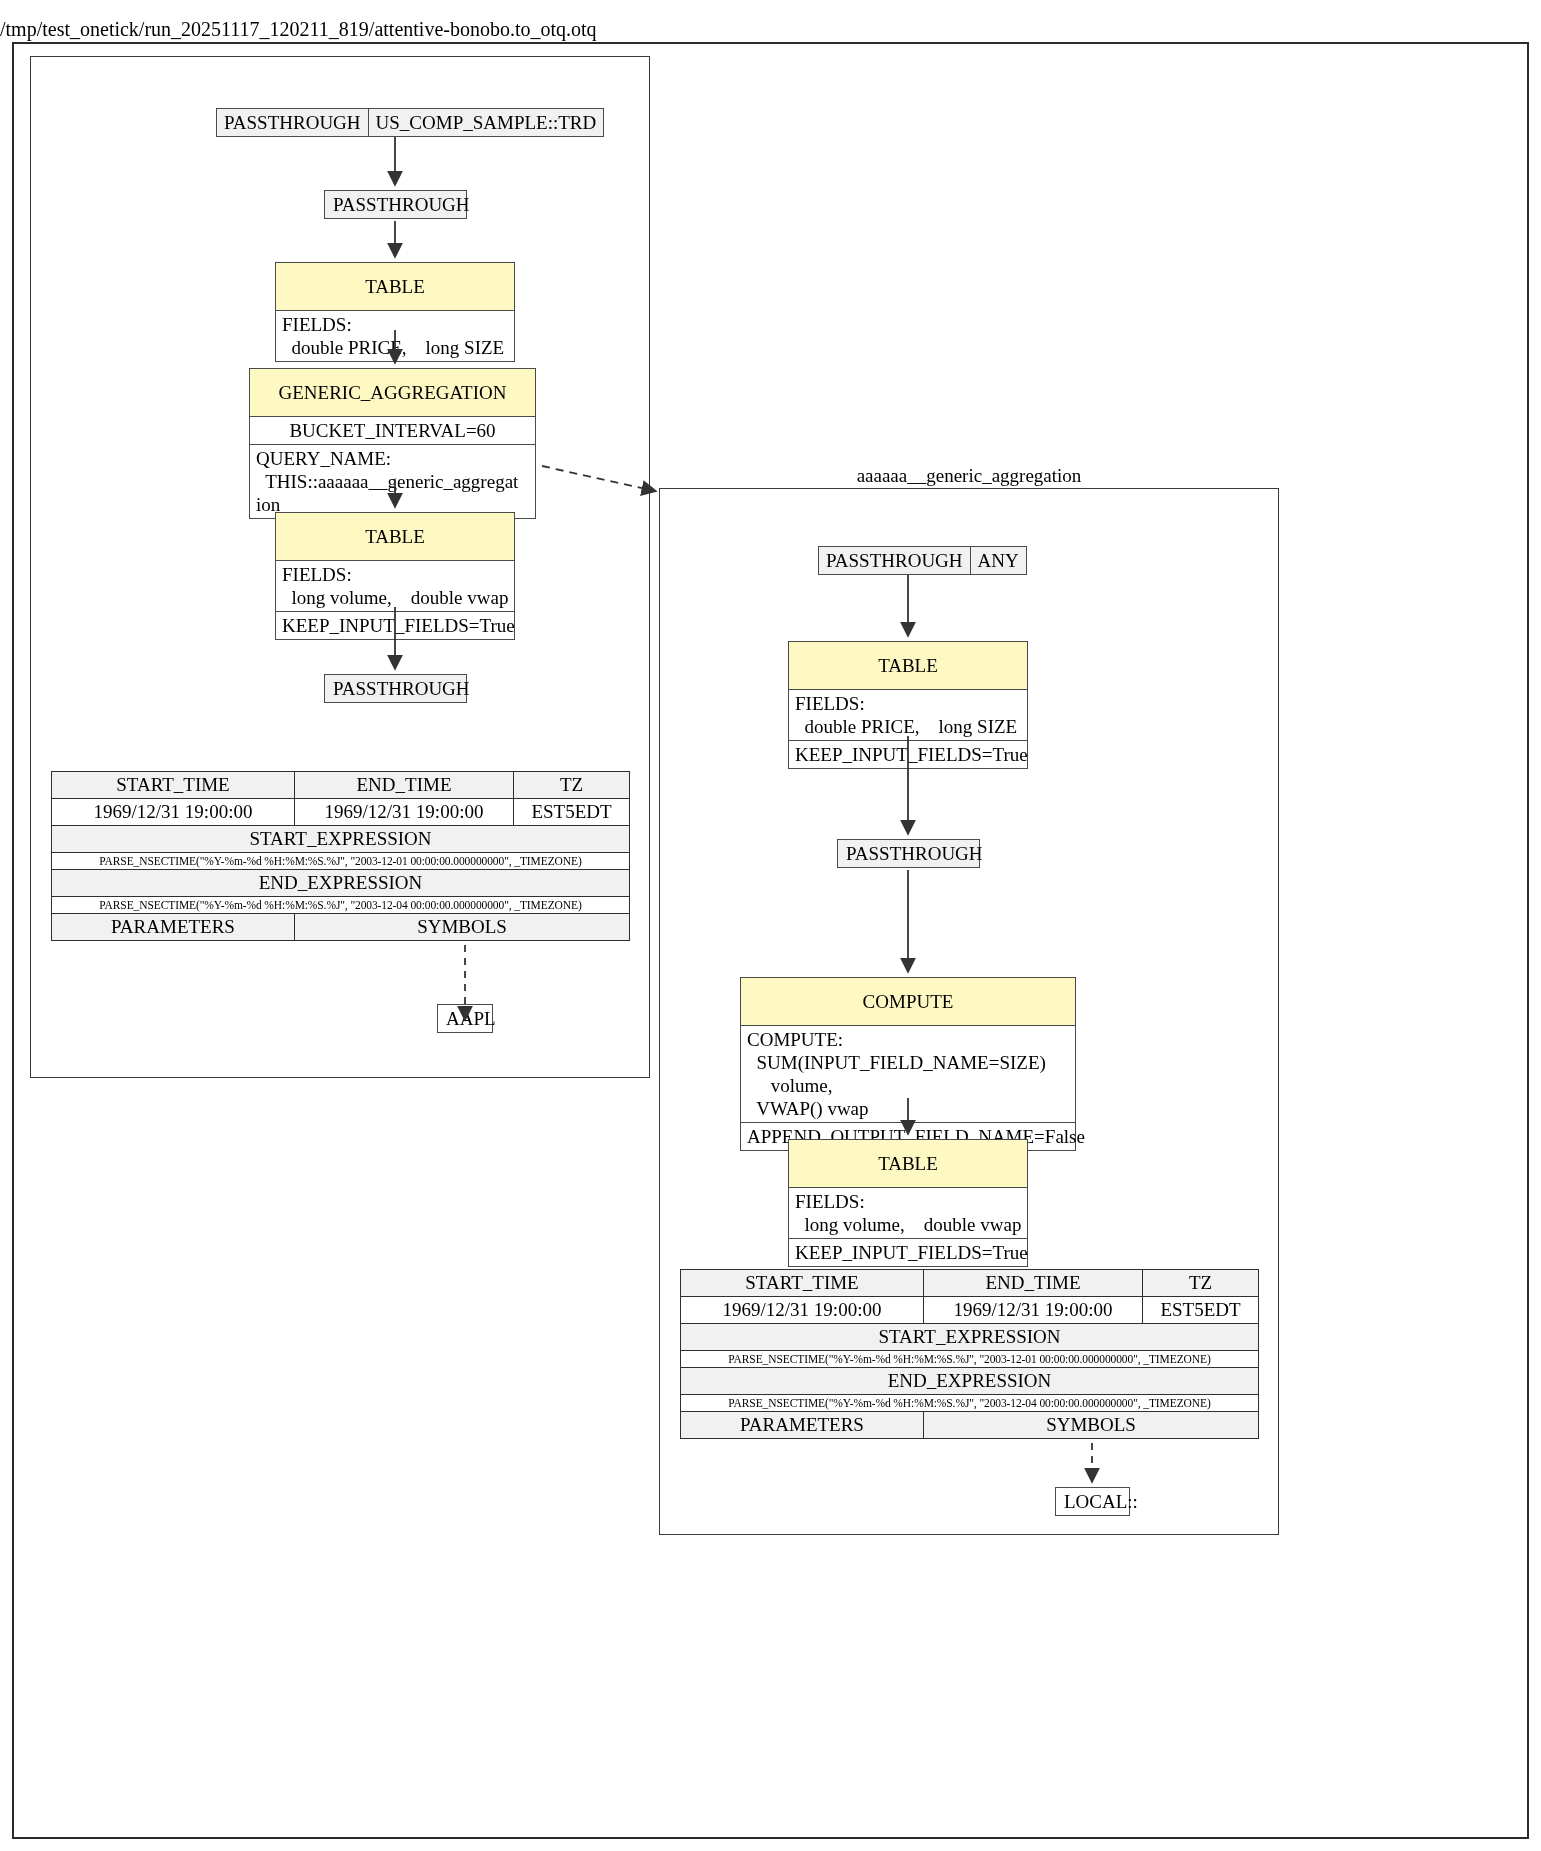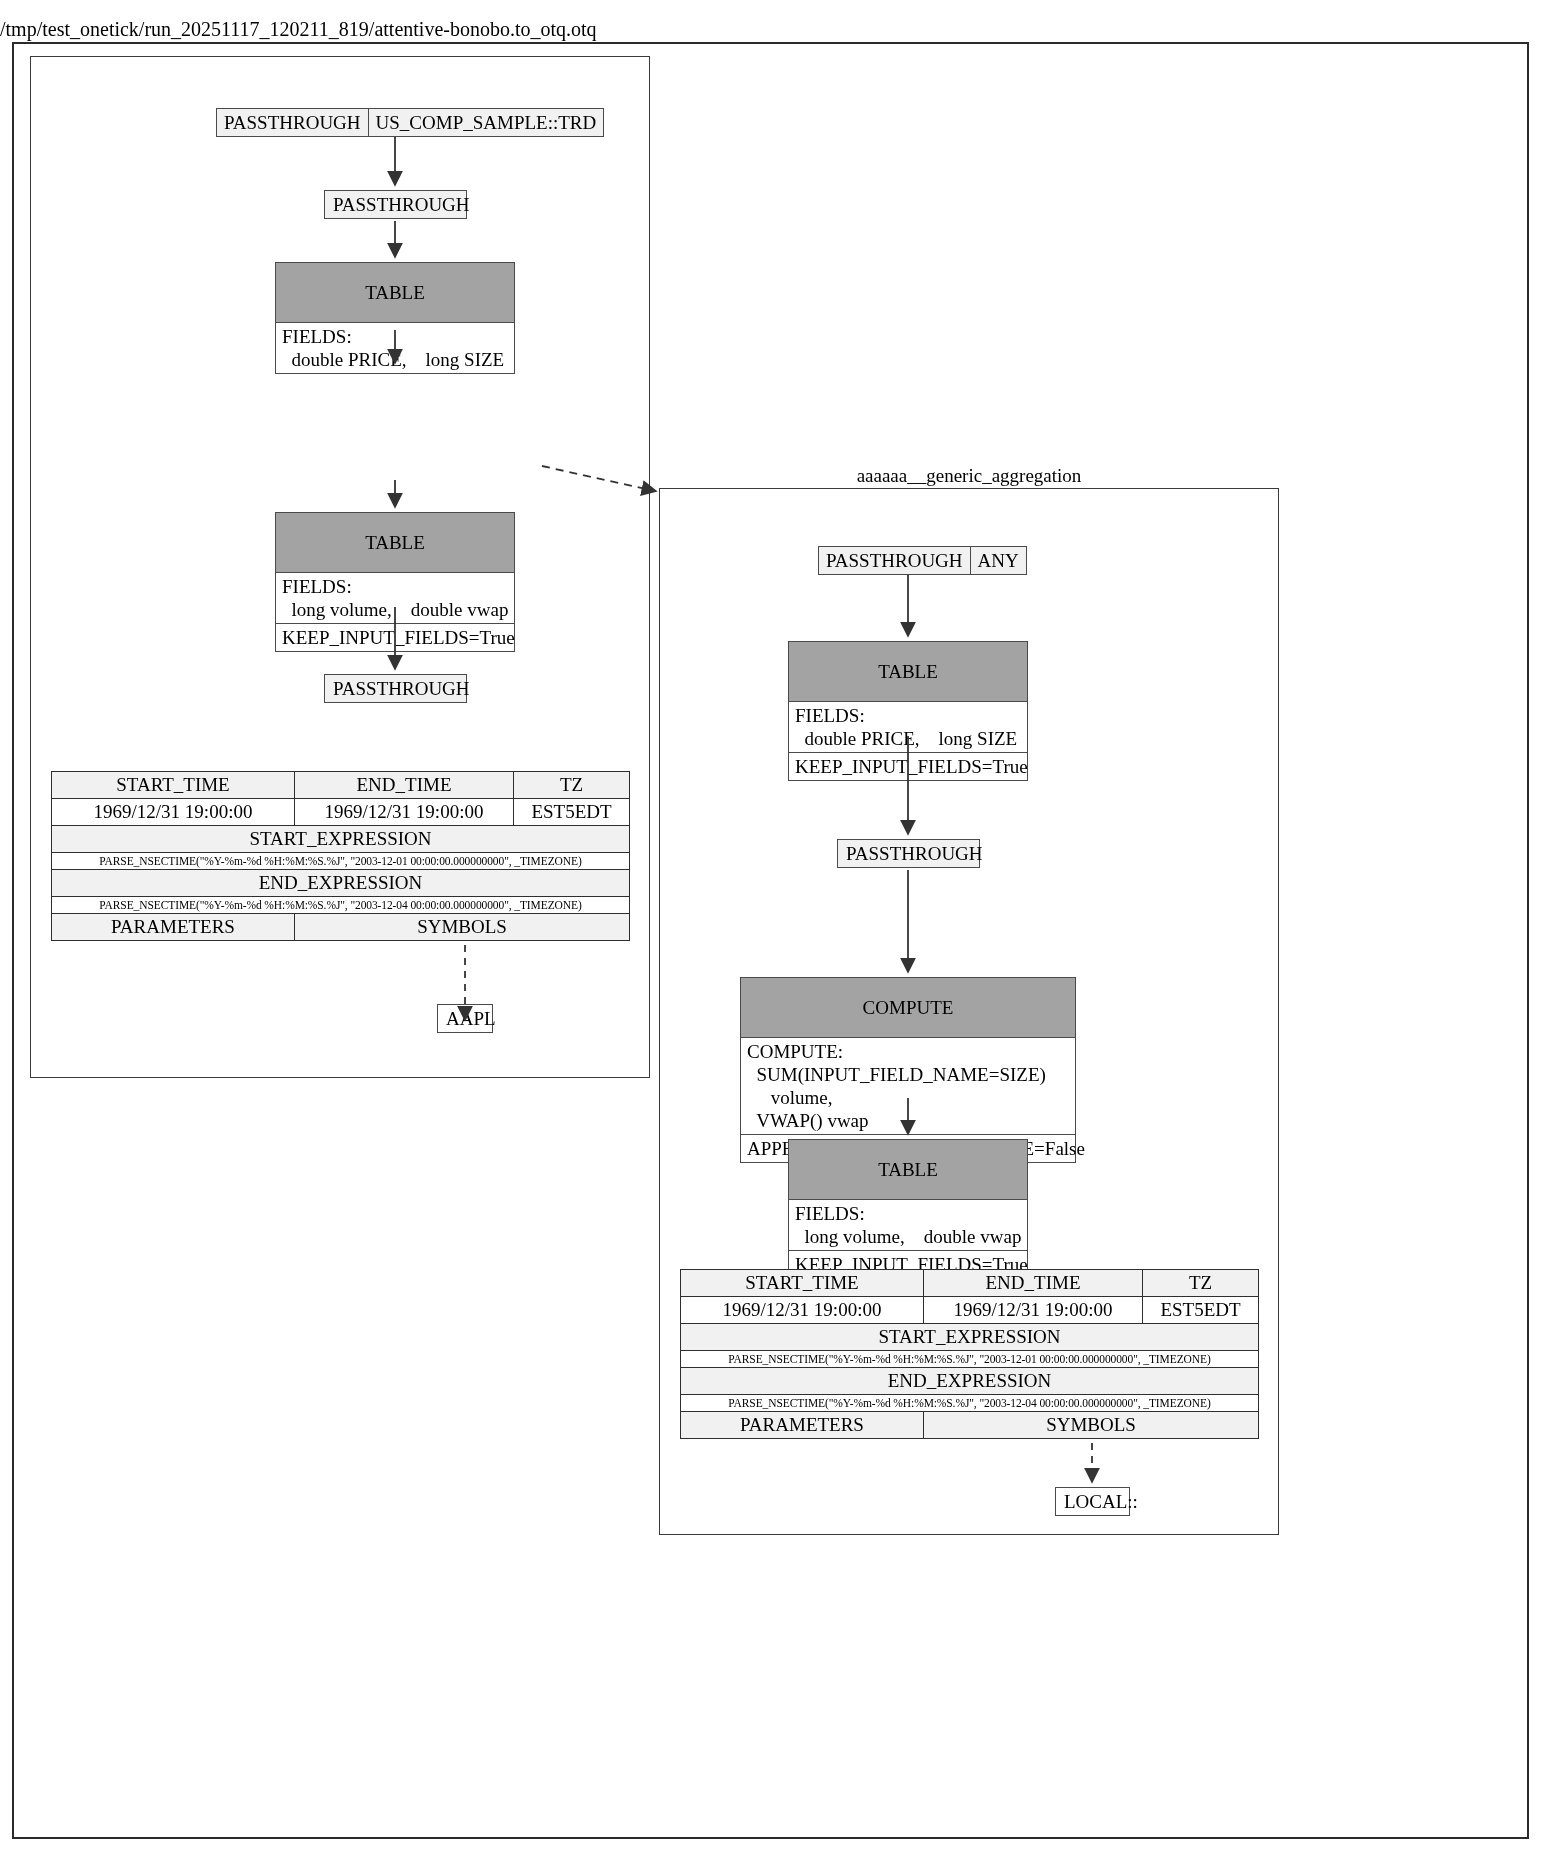--- a/index.html
+++ b/index.html
@@ -47,23 +47,23 @@
   
   .node {
     position: absolute;
     border: 1.6px solid #4a4a4a;
     background: #ffffff;
     font-size: 19px;
     line-height: 23px;
     box-sizing: border-box;
   }
   .node .hdr {
-    background: #a3a3a3;
-    text-align: center;
-    padding: 18px 6px;
+    background: #fef9c3;
+    text-align: center;
+    padding: 12px 6px;
     border-bottom: 1.6px solid #4a4a4a;
     white-space: nowrap;
   }
   .node .sec {
     padding: 2px 6px;
     border-bottom: 1.6px solid #4a4a4a;
     white-space: pre;
   }
   .node .sec:last-child { border-bottom: none; }
   .node .sec.center { text-align: center; }
@@ -147,20 +147,26 @@
     <div>US_COMP_SAMPLE::TRD</div>
   </div>
 
   <div class="plainbox" style="left:324px; top:190px; width:143px;">PASSTHROUGH</div>
 
   <div class="node" style="left:275px; top:262px; width:240px;">
     <div class="hdr">TABLE</div>
     <div class="sec"><span>FIELDS:</span><br><span>  double PRICE,    long SIZE</span></div>
   </div>
 
+  <div class="node" style="left:249px; top:368px; width:287px;">
+    <div class="hdr">GENERIC_AGGREGATION</div>
+    <div class="sec center">BUCKET_INTERVAL=60</div>
+    <div class="sec"><span>QUERY_NAME:</span><br><span>  THIS::aaaaaa__generic_aggregat
+ion</span></div>
+  </div>
 
   <div class="node" style="left:275px; top:512px; width:240px;">
     <div class="hdr">TABLE</div>
     <div class="sec"><span>FIELDS:</span><br><span>  long volume,    double vwap</span></div>
     <div class="sec center">KEEP_INPUT_FIELDS=True</div>
   </div>
 
   <div class="plainbox" style="left:324px; top:674px; width:143px;">PASSTHROUGH</div>
 
   <table class="ptable" style="left:51px; top:771px; width:578px;">

